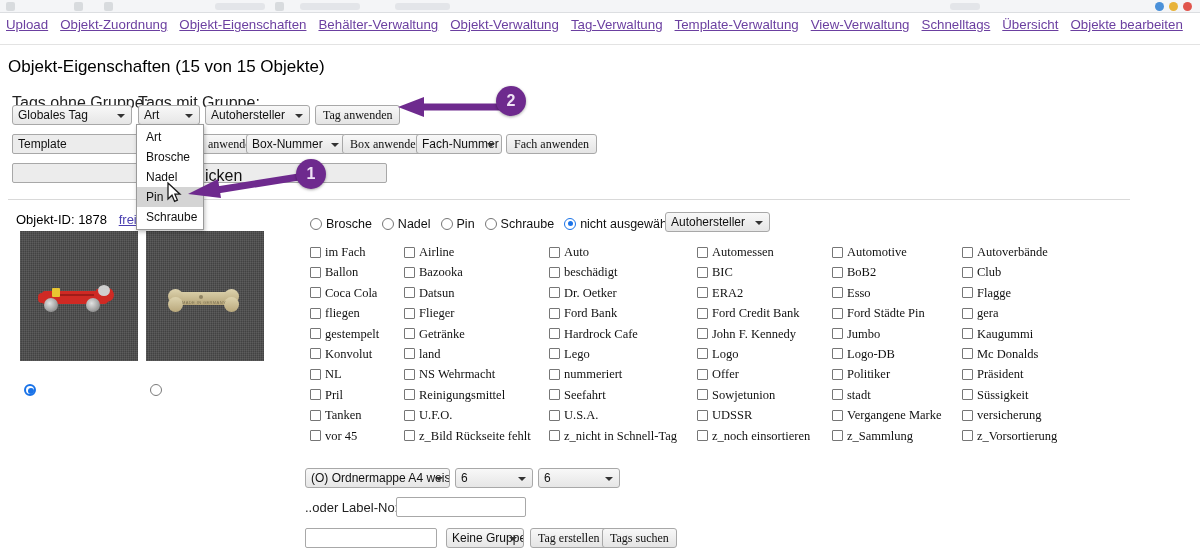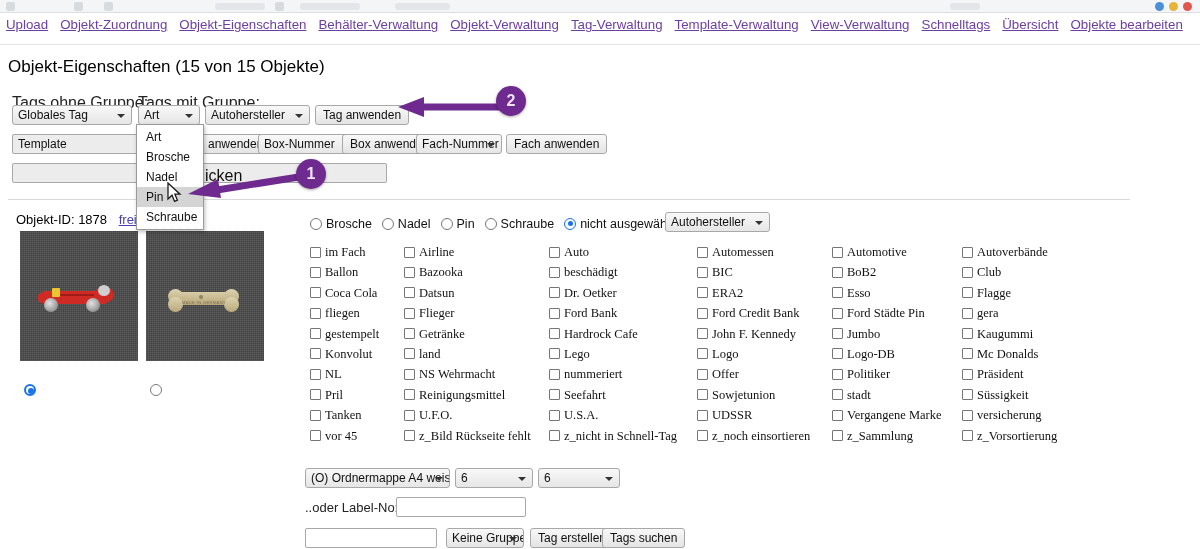--- a/index.html
+++ b/index.html
@@ -98,21 +98,21 @@
     height: 20px;
     background: linear-gradient(#f8f8f8, #e4e4e4);
     border: 1px solid #a8a8a8;
     border-radius: 3px;
     font-size: 12px;
     color: #111;
     padding: 0 7px;
     line-height: 18px;
     cursor: pointer;
     white-space: nowrap;
-    font-family: Liberation Sans, sans-serif;
+    font-family: Liberation Serif, serif;
   }
   .txtin {
     position: absolute;
     height: 20px;
     background: #ececec;
     border: 1px solid #a8a8a8;
     border-radius: 2px;
     font-size: 12px;
     color: #111;
     padding: 0 5px;
@@ -325,21 +325,21 @@
   <div class="lbl-small" style="left:12px;top:94px">Tags ohne Gruppe:</div>
   <div class="lbl-small" style="left:138px;top:94px">Tags mit Gruppe:</div>
 
   <div class="fakesel" style="left:12px;top:105px;width:120px">Globales Tag</div>
   <div class="fakesel" style="left:138px;top:105px;width:62px">Art</div>
   <div class="fakesel" style="left:205px;top:105px;width:105px">Autohersteller</div>
   <button class="btn" style="left:315px;top:105px">Tag anwenden</button>
 
   <div class="txtin" style="left:12px;top:134px;width:190px">Template</div>
   <button class="btn" style="left:200px;top:134px">anwenden</button>
-  <div class="fakesel" style="left:258px;top:134px;width:100px">Box-Nummer</div>
+  <div class="fakesel" style="left:246px;top:134px;width:100px">Box-Nummer</div>
   <button class="btn" style="left:342px;top:134px">Box anwenden</button>
   <div class="fakesel" style="left:416px;top:134px;width:86px">Fach-Nummer</div>
   <button class="btn" style="left:506px;top:134px">Fach anwenden</button>
 
   <div class="txtin" style="left:12px;top:163px;width:375px"></div>
   <div class="lbl-small" style="left:205px;top:167px;color:#111">icken</div>
 
   <div class="rule2"></div>
 
   <div class="dd">

